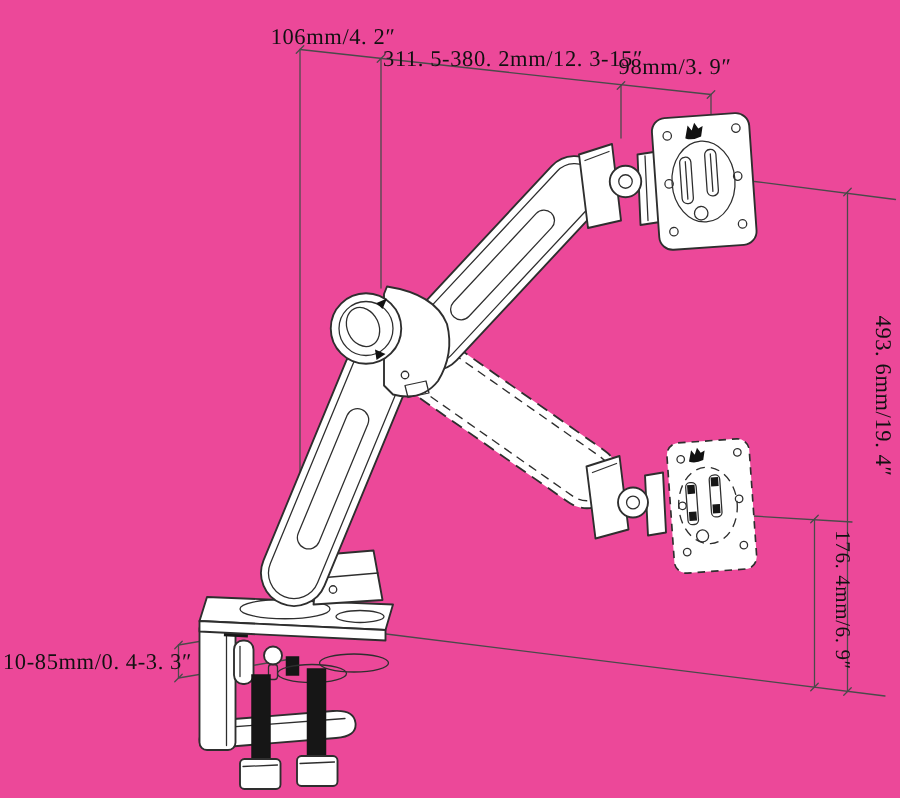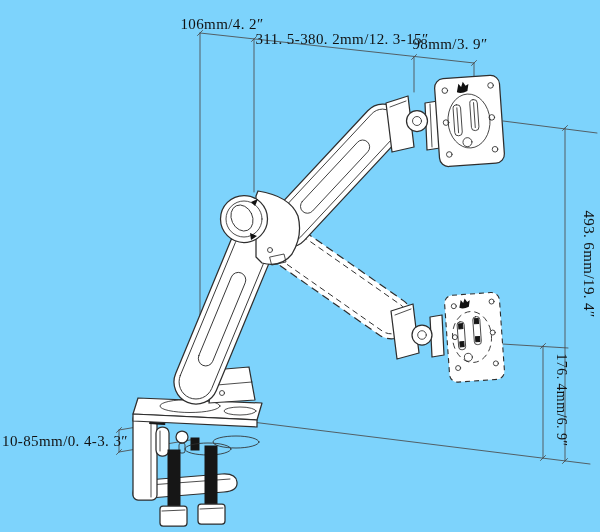--- a/index.html
+++ b/index.html
@@ -1,16 +1,16 @@
 <!DOCTYPE html>
 <html><head>
 <meta charset="utf-8">
 <style>
   html,body{margin:0;padding:0;background:#ffffff;}
-  #stage{position:relative;width:600px;height:532px;background:#7dd3fc;overflow:hidden;
+  #stage{position:relative;width:600px;height:532px;background:#ec4899;overflow:hidden;
          font-family:"Liberation Serif","DejaVu Serif",serif;}
   svg{display:block;}
   text{fill:#111;font-family:"Liberation Serif","DejaVu Serif",serif;letter-spacing:.4px;}
   .outline{fill:#ffffff;stroke:#2e2e2e;stroke-width:1.25;stroke-linejoin:round;stroke-linecap:round;}
   .detail{fill:none;stroke:#2e2e2e;stroke-width:.85;stroke-linejoin:round;stroke-linecap:round;}
   .dark{fill:#161616;stroke:#161616;}
   .dim{fill:none;stroke:#4a4a4a;stroke-width:.85;stroke-linecap:round;}
   .dash-out{fill:#ffffff;stroke:#2e2e2e;stroke-width:1.2;stroke-dasharray:8 5;stroke-linejoin:round;}
   .dash-in{fill:none;stroke:#2e2e2e;stroke-width:.9;stroke-dasharray:6 4;}
   .dash-plate{fill:#ffffff;stroke:#2e2e2e;stroke-width:1.1;stroke-dasharray:5 4;stroke-linejoin:round;}

